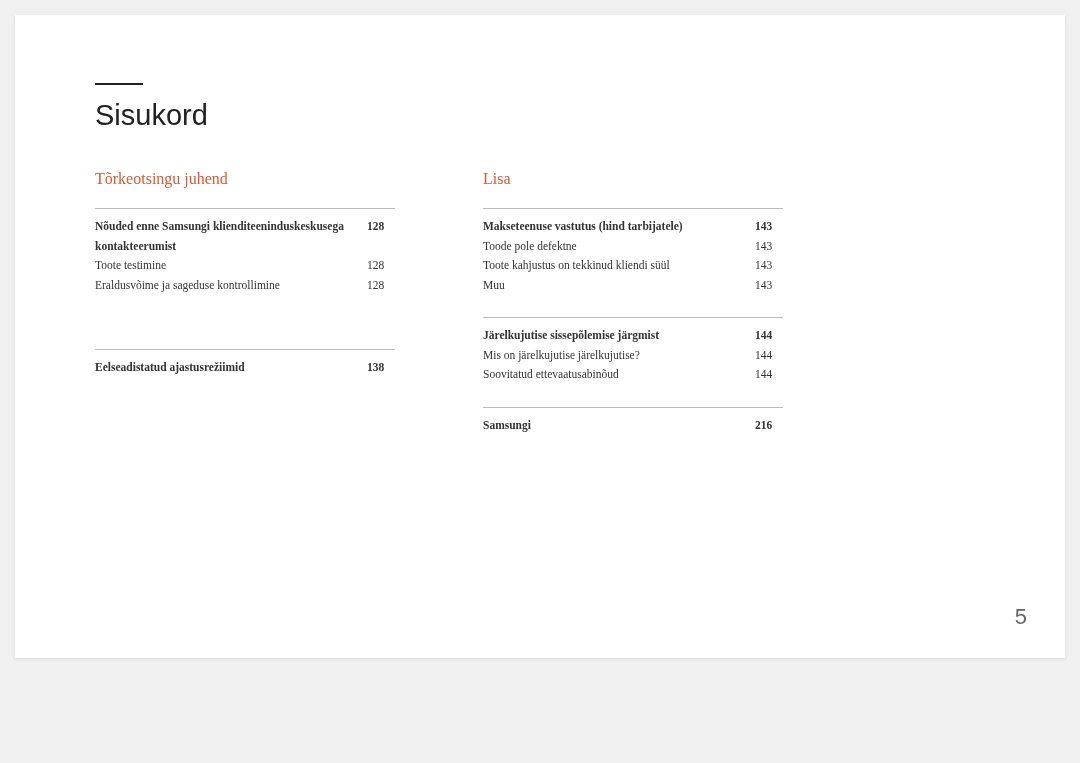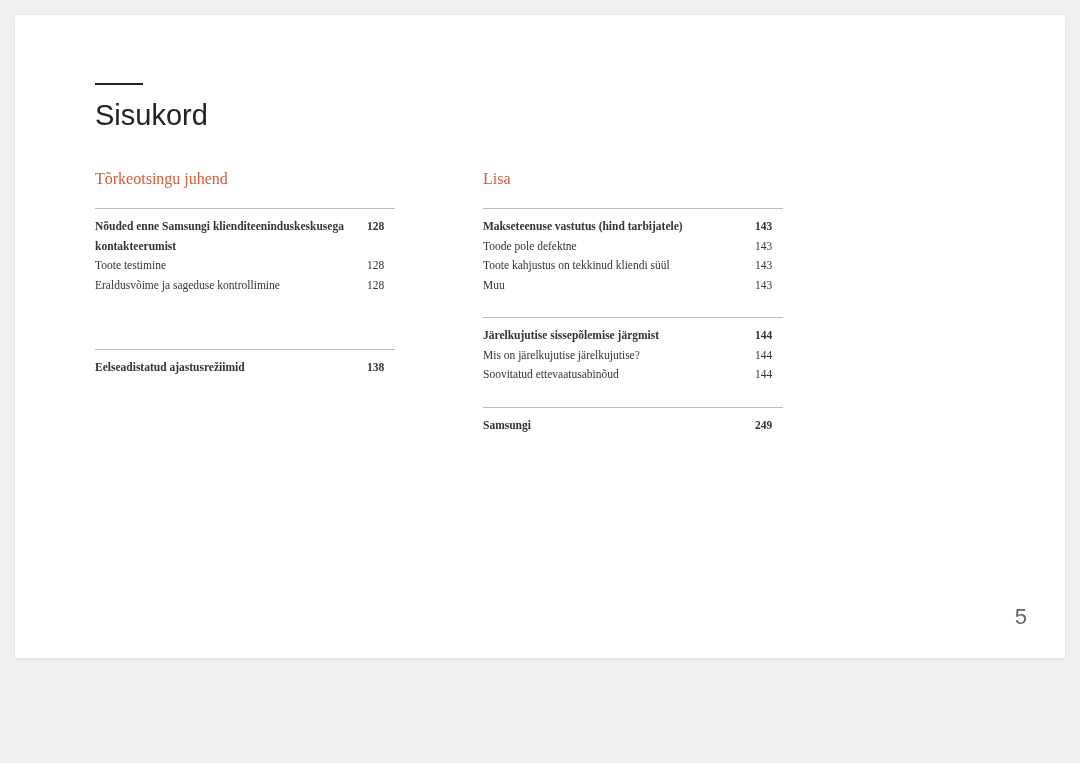--- a/index.html
+++ b/index.html
@@ -150,20 +150,20 @@
             <span class="pageno">144</span>
           </div>
           <div class="toc-row">
             <span class="label">Soovitatud ettevaatusabinõud</span>
             <span class="pageno">144</span>
           </div>
         </div>
         <div class="toc-group">
           <div class="toc-row bold">
             <span class="label">Samsungi</span>
-            <span class="pageno">249</span>
+            <span class="pageno">216</span>
           </div>
         </div>
       </div>
   </div>
 
   <div class="page-number">5</div>
 </div>
 
 </body></html>

